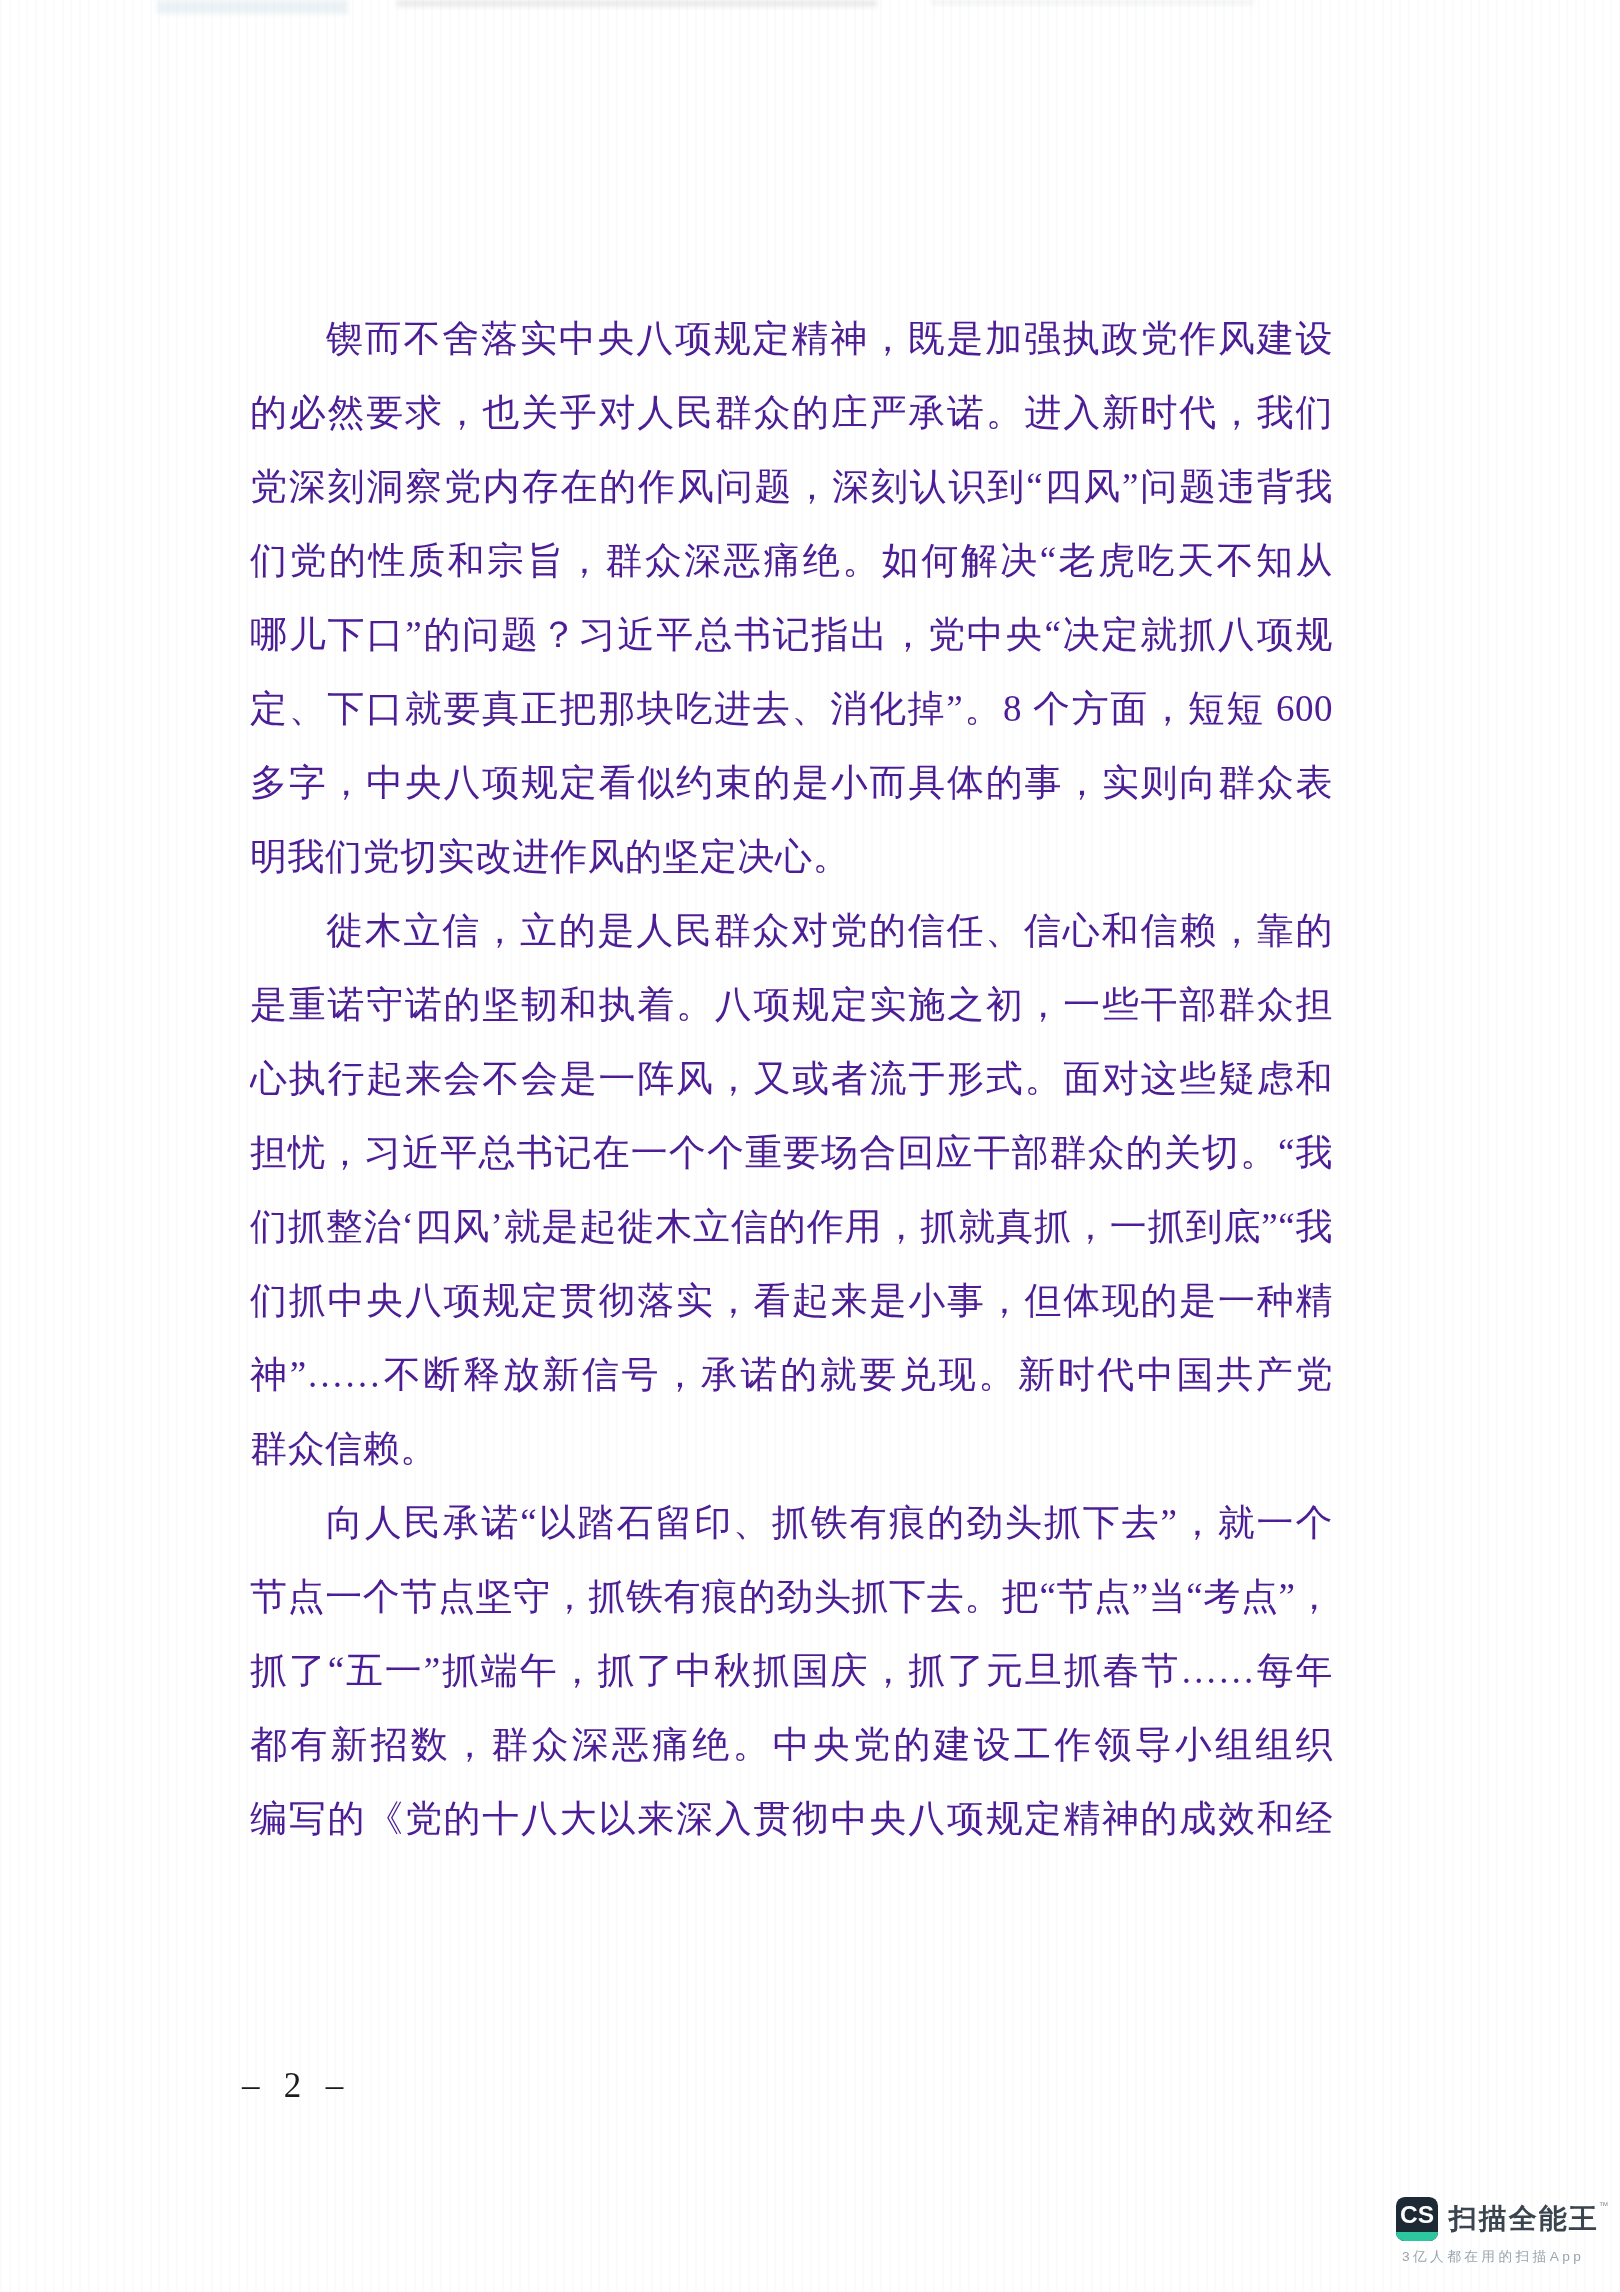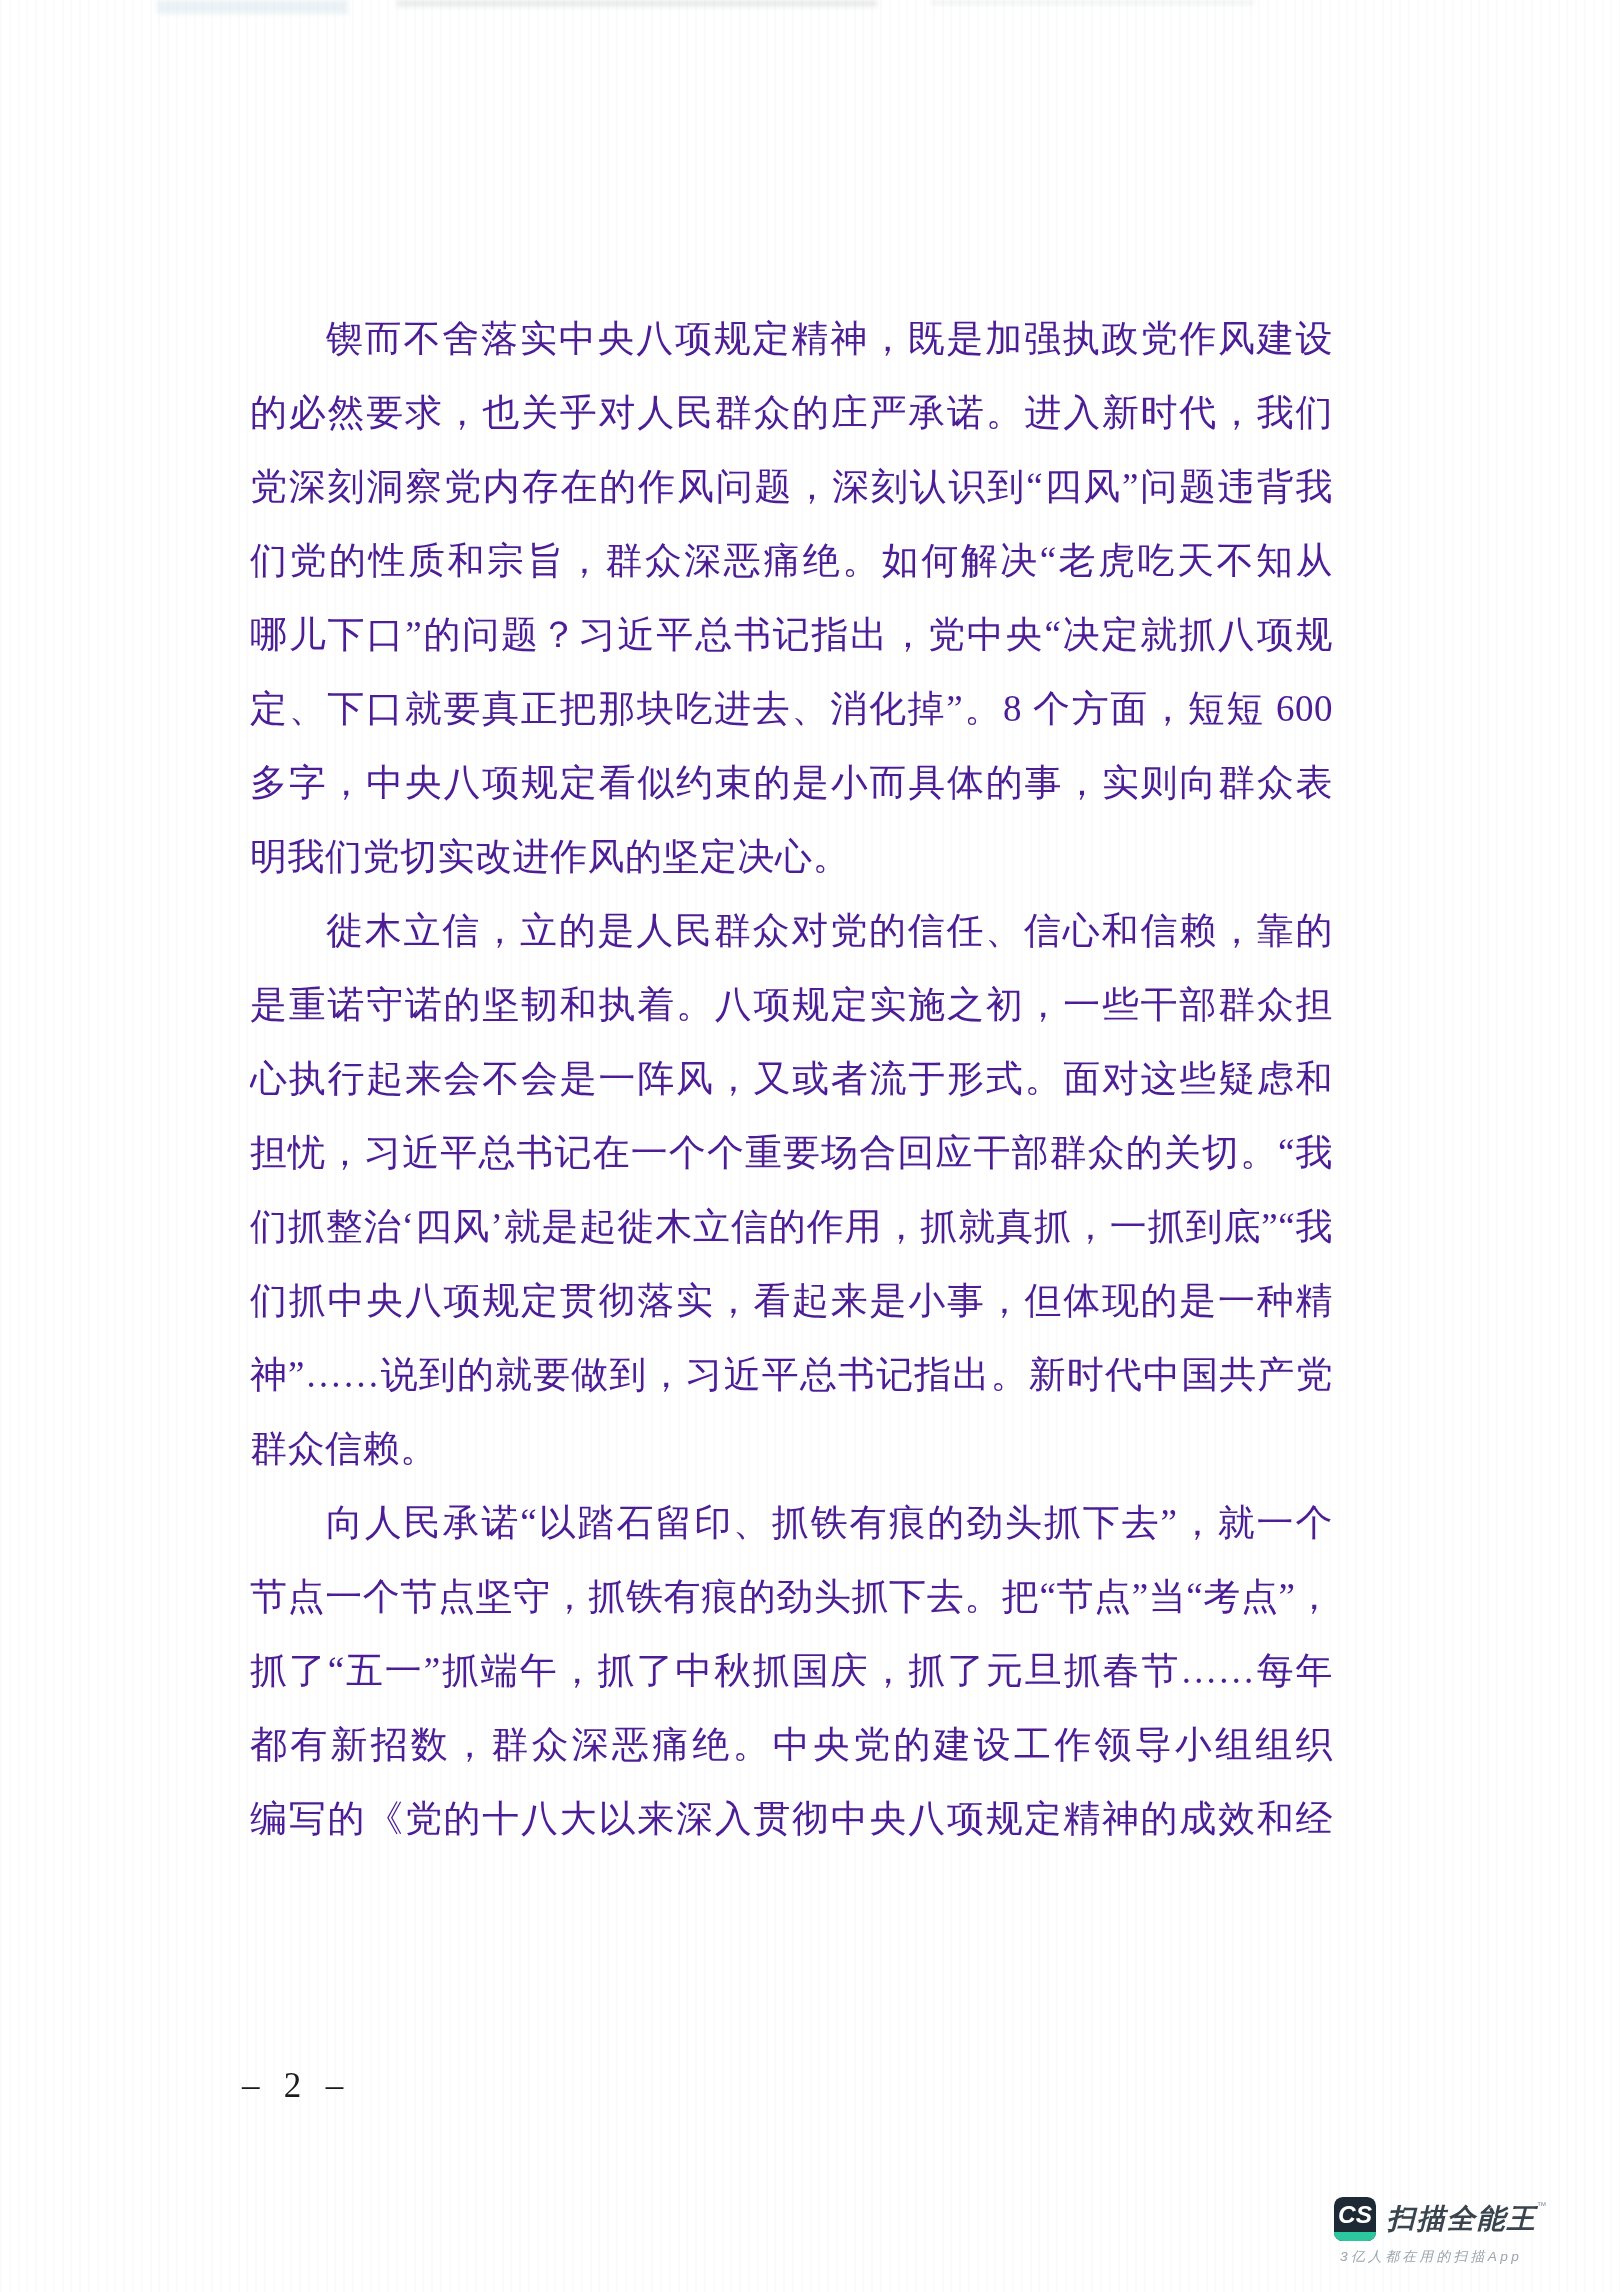--- a/index.html
+++ b/index.html
@@ -54,24 +54,23 @@
     position: absolute;
     left: 242px;
     top: 2066px;
     font-size: 35px;
     letter-spacing: 7.8px;
     color: #1b1b1b;
   }
 
   .watermark {
     position: absolute;
-    left: 1334px;
+    left: 1396px;
     top: 2197px;
     width: 206px;
-    font-style: italic;
   }
   .wm-row { display: flex; align-items: center; gap: 10.8px; }
   .cs-logo {
     width: 42px;
     height: 44px;
     border-radius: 8.8px;
     background: #1D2A36;
     position: relative;
     overflow: hidden;
     flex: 0 0 auto;
@@ -138,21 +137,21 @@
       <div class="line para-end">明我们党切实改进作风的坚定决心。</div>
     </section>
 
     <section>
       <div class="line para-start">徙木立信，立的是人民群众对党的信任、信心和信赖，靠的</div>
       <div class="line">是重诺守诺的坚韧和执着。八项规定实施之初，一些干部群众担</div>
       <div class="line">心执行起来会不会是一阵风，又或者流于形式。面对这些疑虑和</div>
       <div class="line">担忧，习近平总书记在一个个重要场合回应干部群众的关切。“我</div>
       <div class="line">们抓整治‘四风’就是起徙木立信的作用，抓就真抓，一抓到底”“我</div>
       <div class="line">们抓中央八项规定贯彻落实，看起来是小事，但体现的是一种精</div>
-      <div class="line">神”……说到的就要做到，习近平总书记指出。新时代中国共产党</div>
+      <div class="line">神”……不断释放新信号，承诺的就要兑现。新时代中国共产党</div>
       <div class="line para-end">群众信赖。</div>
     </section>
 
     <section>
       <div class="line para-start">向人民承诺“以踏石留印、抓铁有痕的劲头抓下去”，就一个</div>
       <div class="line">节点一个节点坚守，抓铁有痕的劲头抓下去。把“节点”当“考点”，</div>
       <div class="line">抓了“五一”抓端午，抓了中秋抓国庆，抓了元旦抓春节……每年</div>
       <div class="line">都有新招数，群众深恶痛绝。中央党的建设工作领导小组组织</div>
       <div class="line">编写的《党的十八大以来深入贯彻中央八项规定精神的成效和经</div>
     </section>

